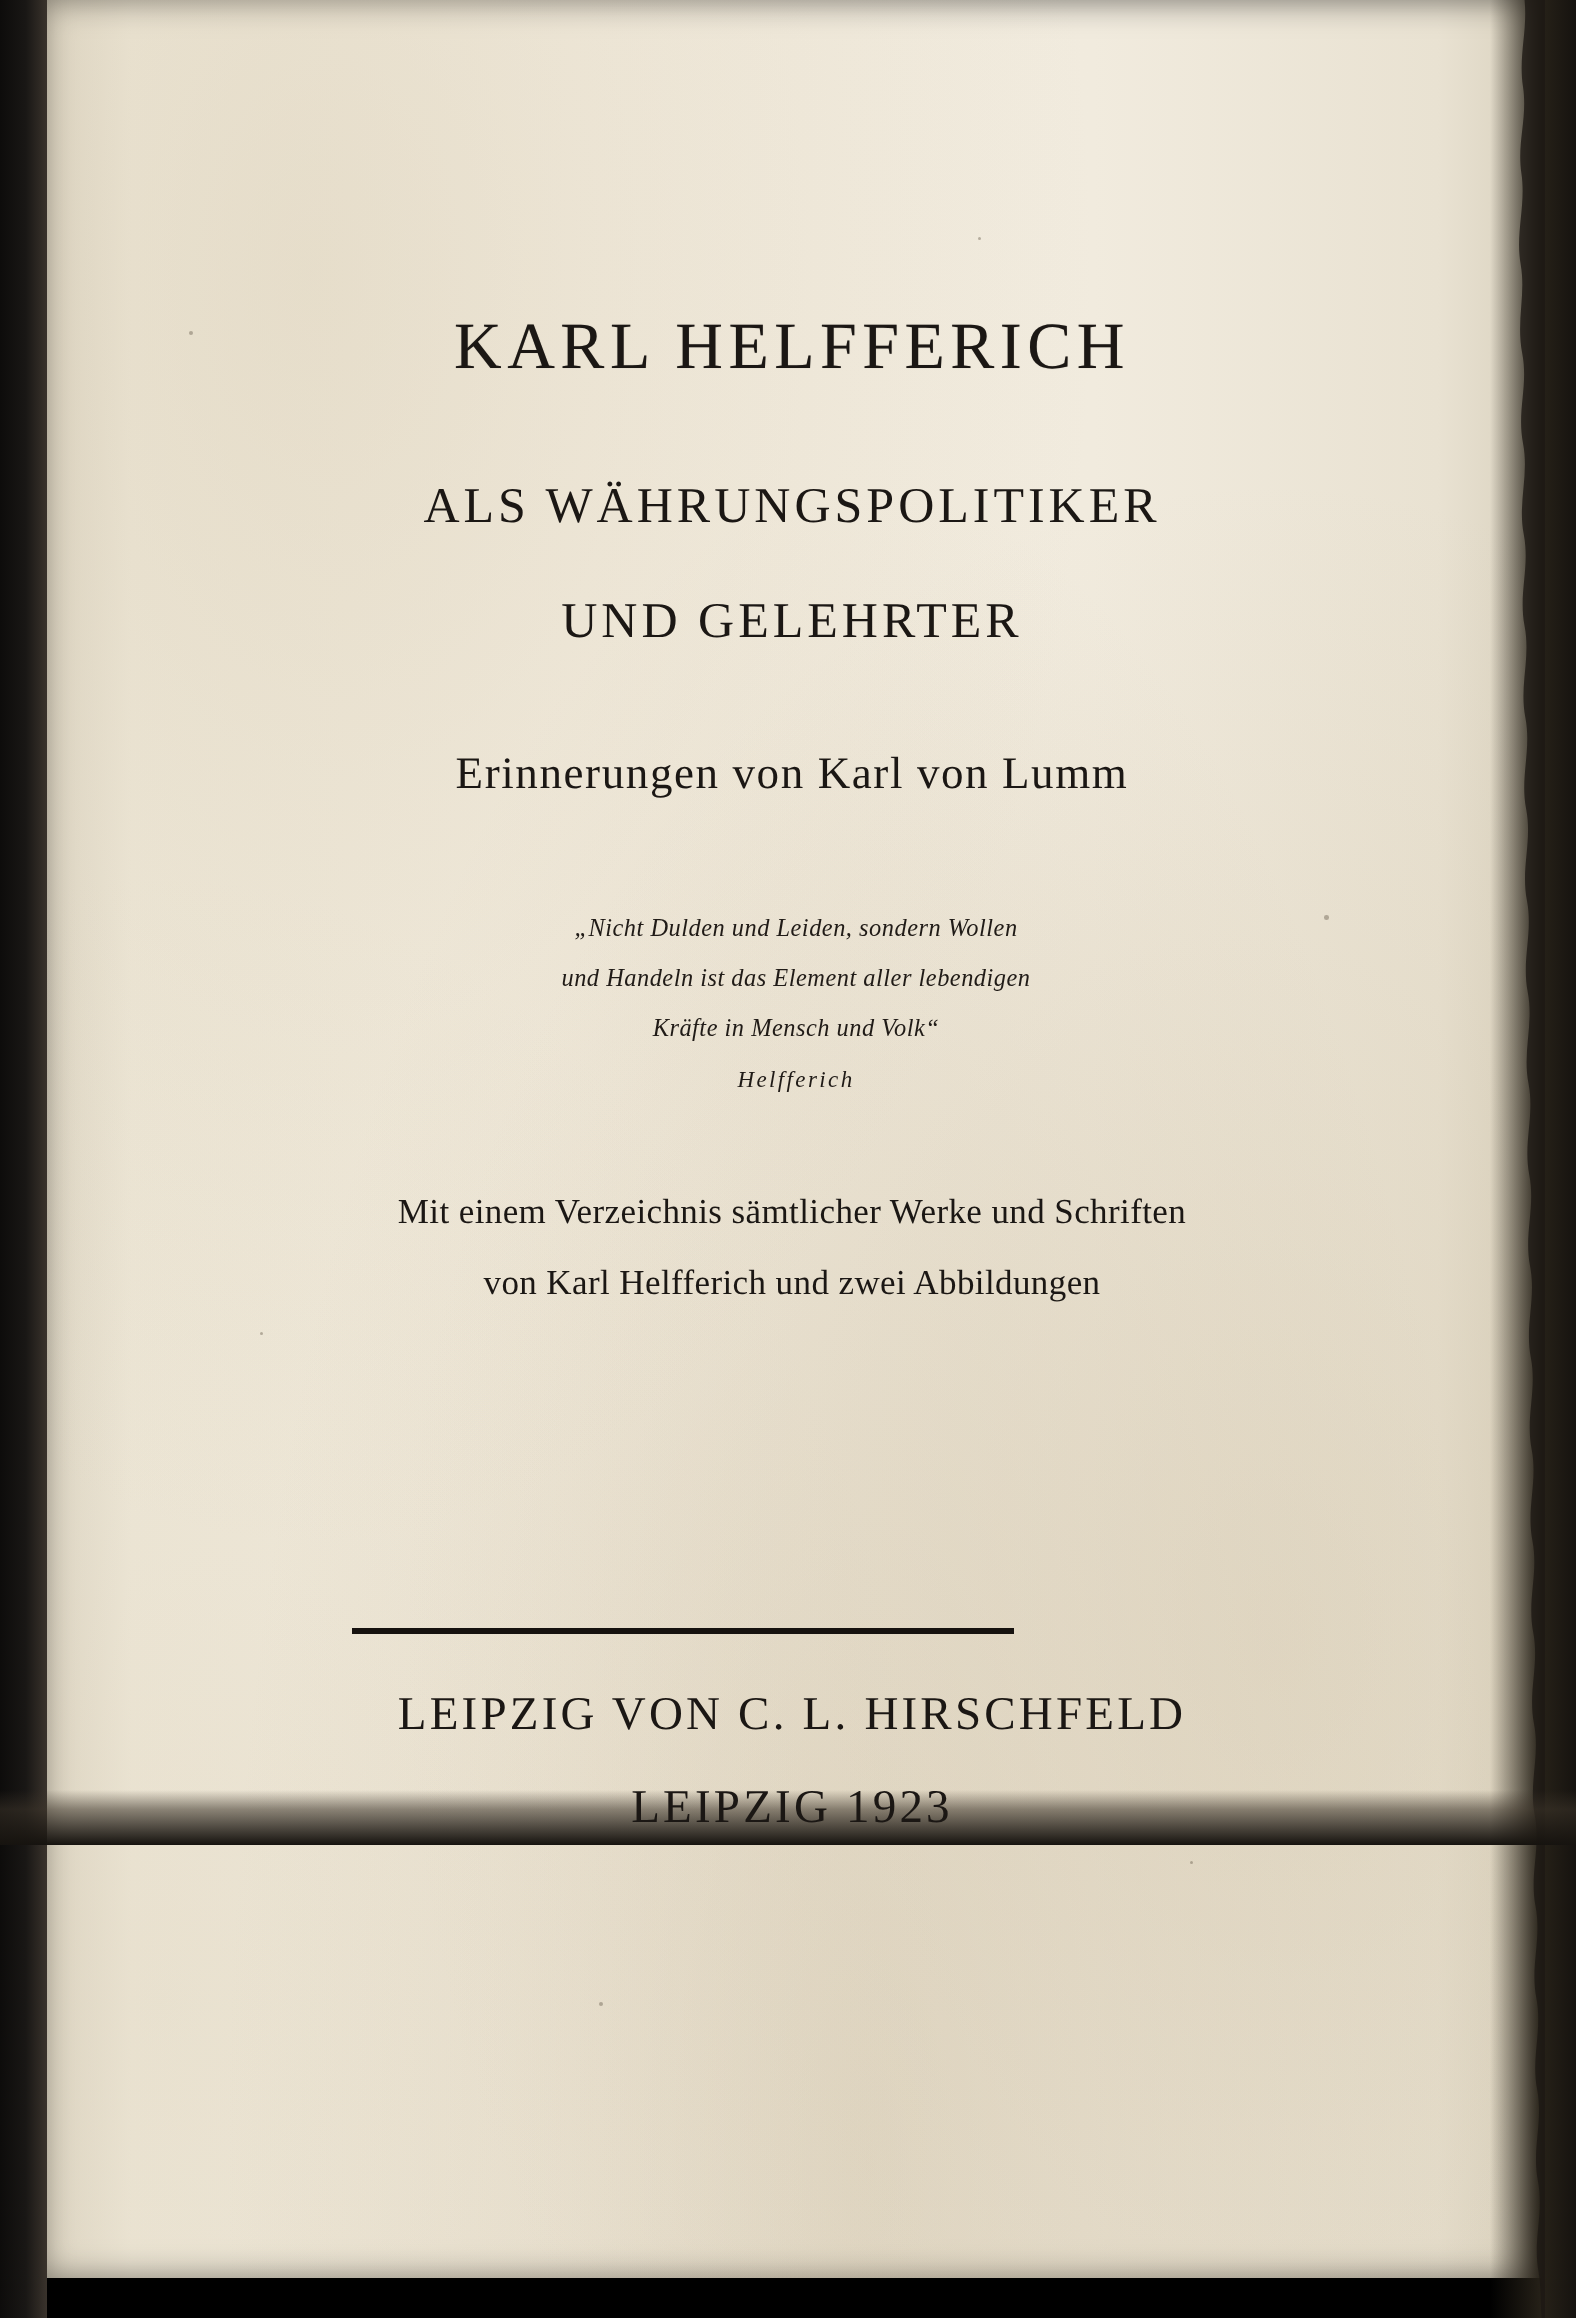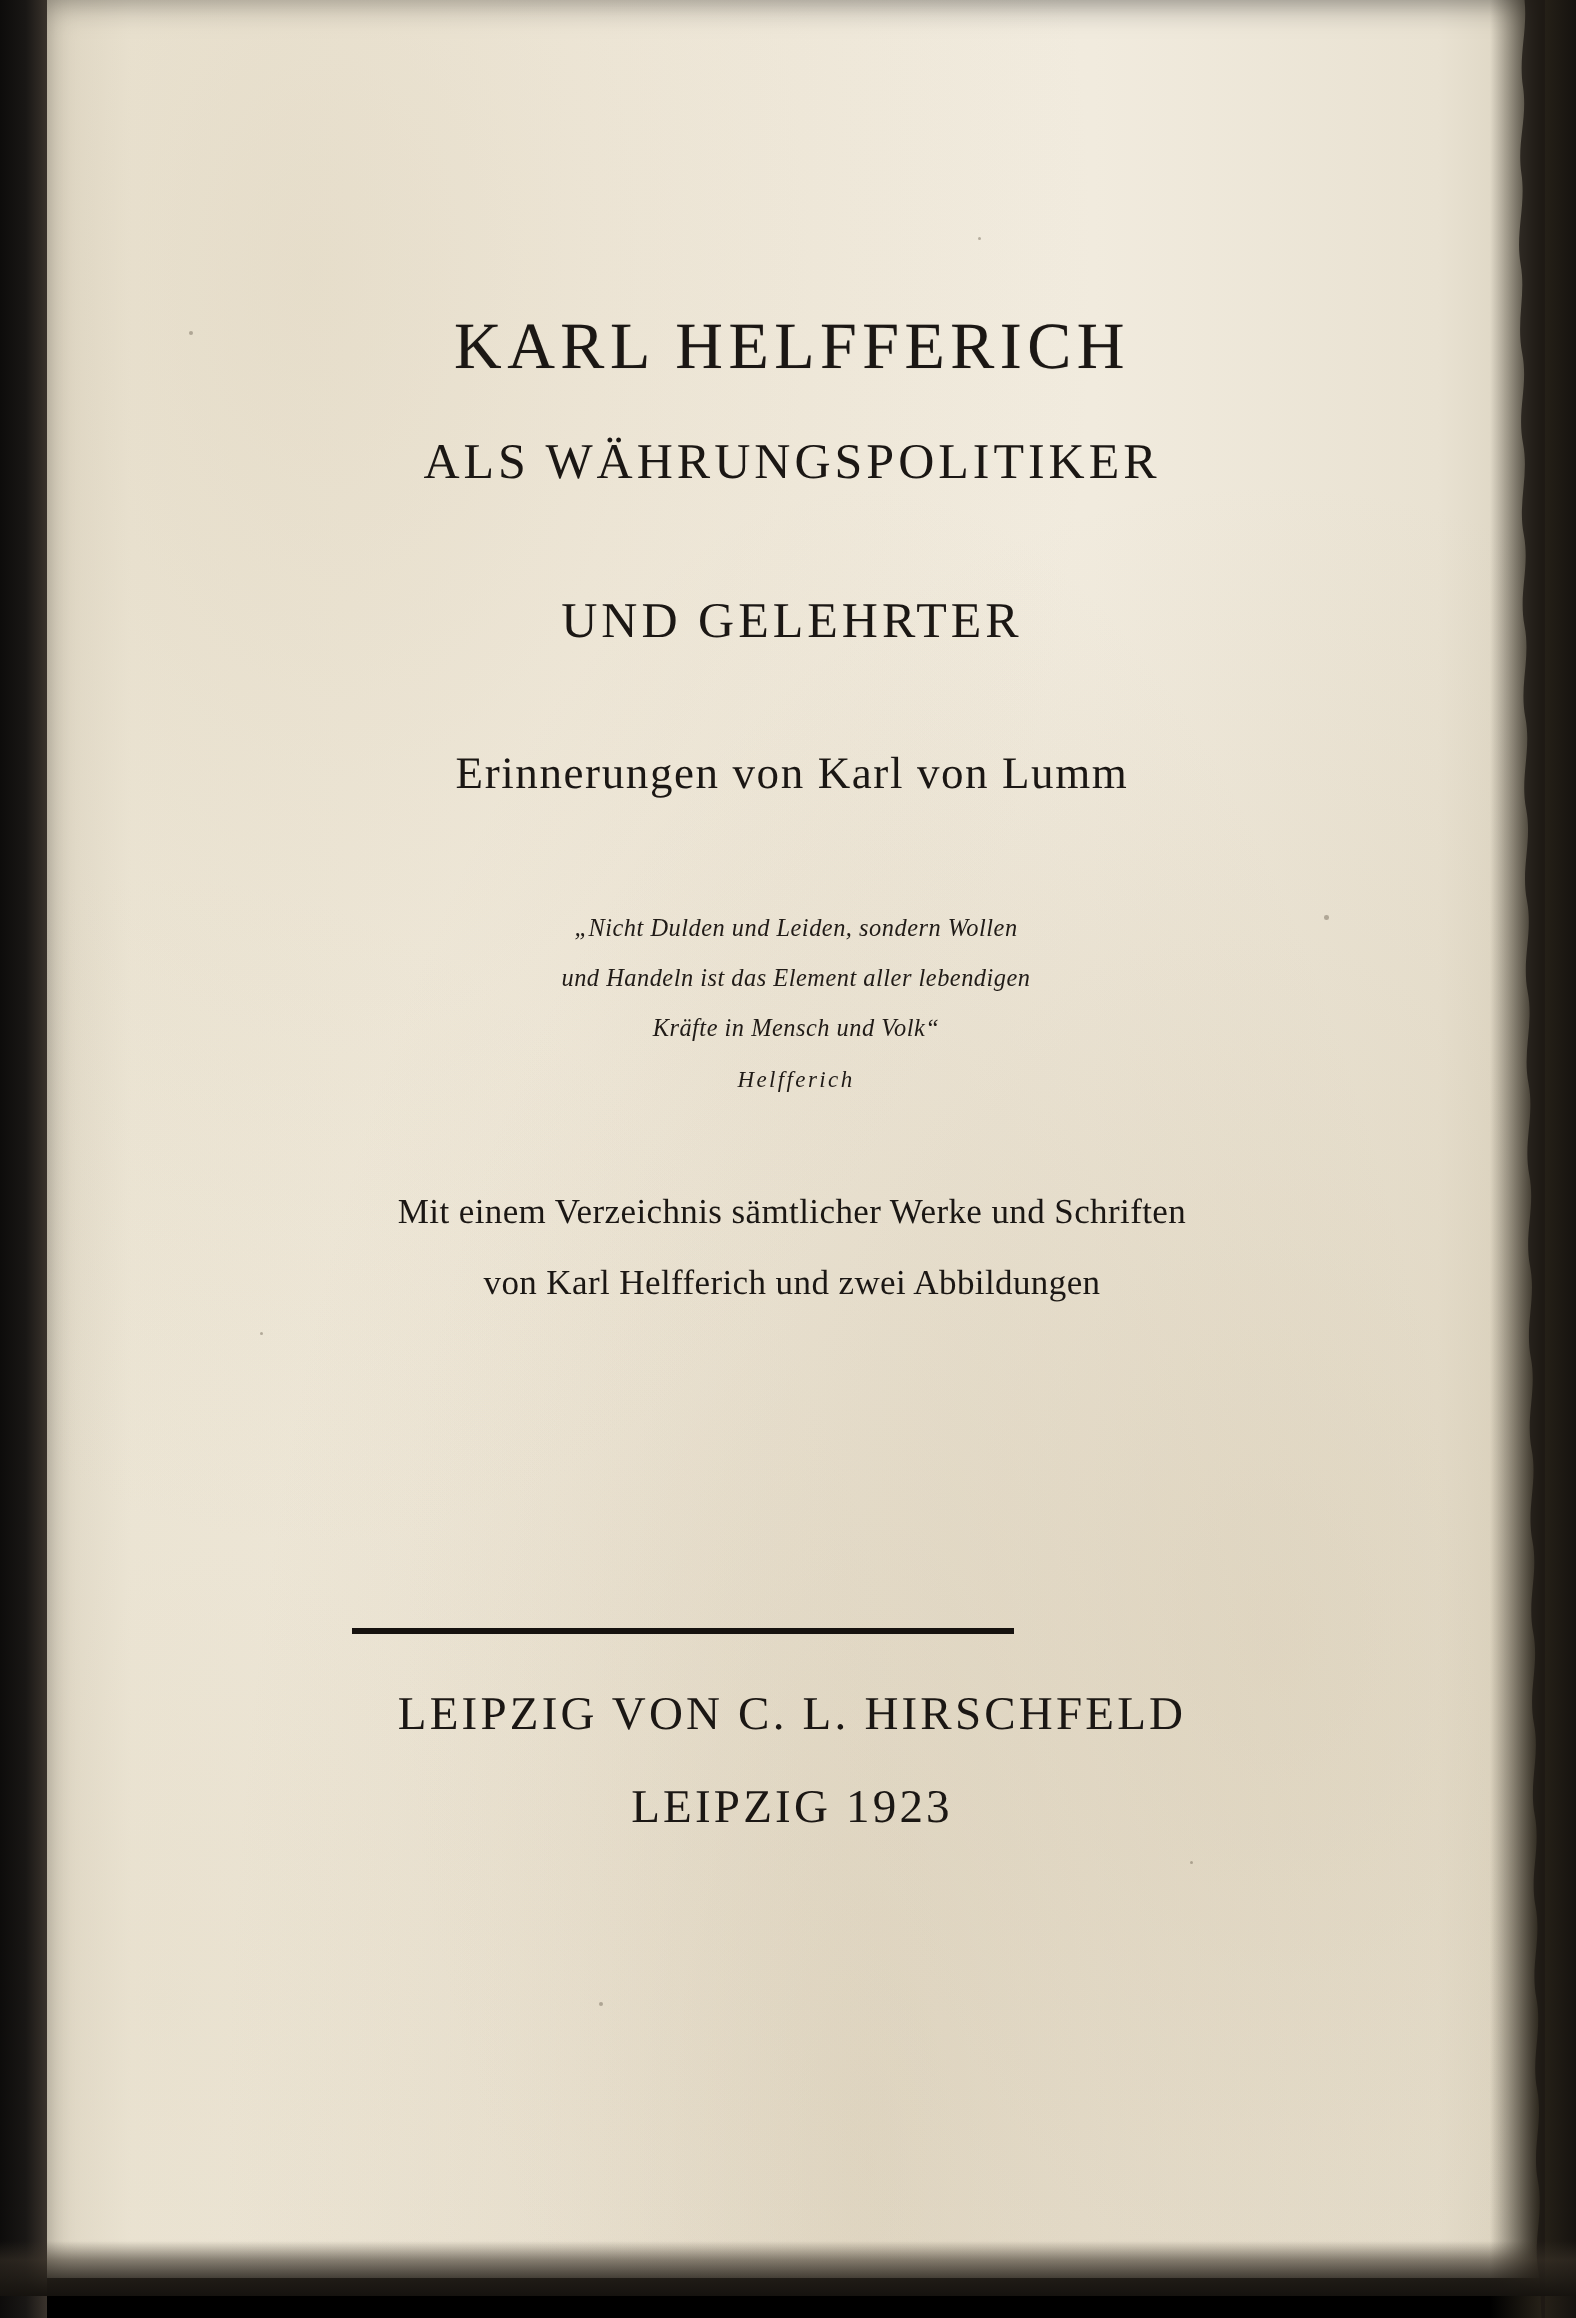--- a/index.html
+++ b/index.html
@@ -11,21 +11,21 @@
     width: 1577px;
     height: 2319px;
     overflow: hidden;
     font-family: "Liberation Serif", serif;
   }
 
   
   #scan {
     position: relative;
     width: 1577px;
-    height: 2296px;
+    height: 1845px;
     background: #bef264;
   }
   #scan::before {
     content: "";
     position: absolute;
     inset: 0;
     background:
       radial-gradient(circle at 30% 20%, #262321 0%, #171513 60%, #100f0e 100%);
     opacity: 1;
   }
@@ -118,21 +118,21 @@
 
   .title-main {
     top: 309px;
     font-size: 66px;
     letter-spacing: 5.5px;
     font-weight: 400;
     font-family: "Liberation Serif", serif;
     text-shadow: 0 0 0.8px rgba(20,16,12,0.35);
   }
   .title-sub1 {
-    top: 432px;
+    top: 476px;
     font-size: 50px;
     letter-spacing: 4px;
     font-family: "Liberation Serif", serif;
     text-align: center;
   }
   .title-sub2 {
     top: 591px;
     font-size: 50px;
     letter-spacing: 4px;
     font-family: "Liberation Serif", serif;

